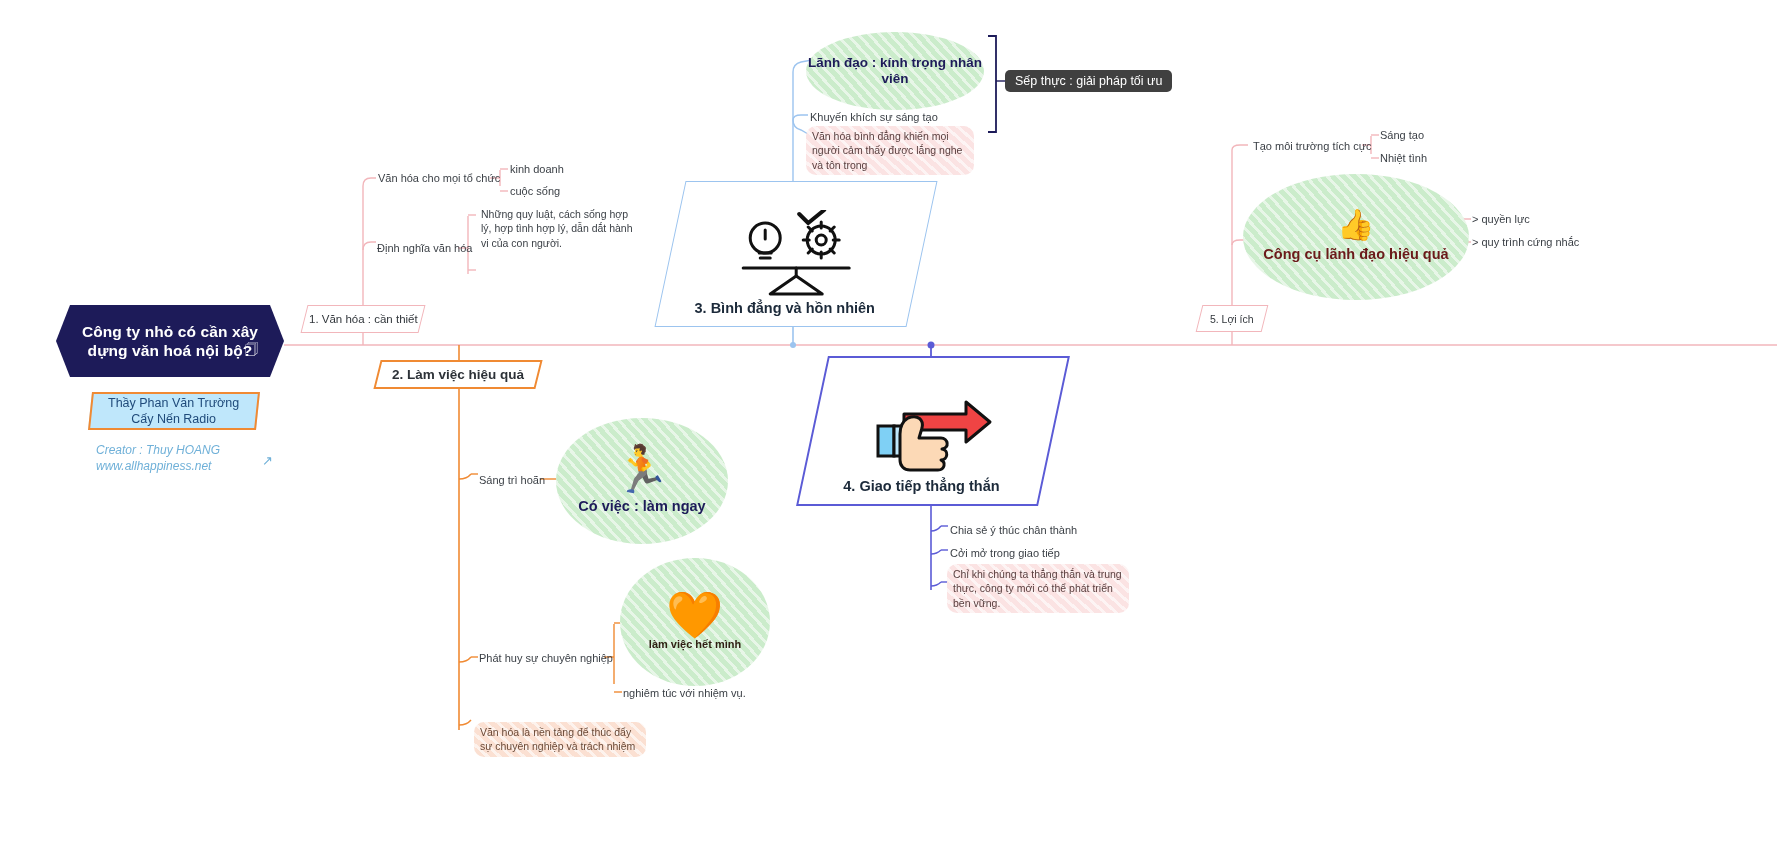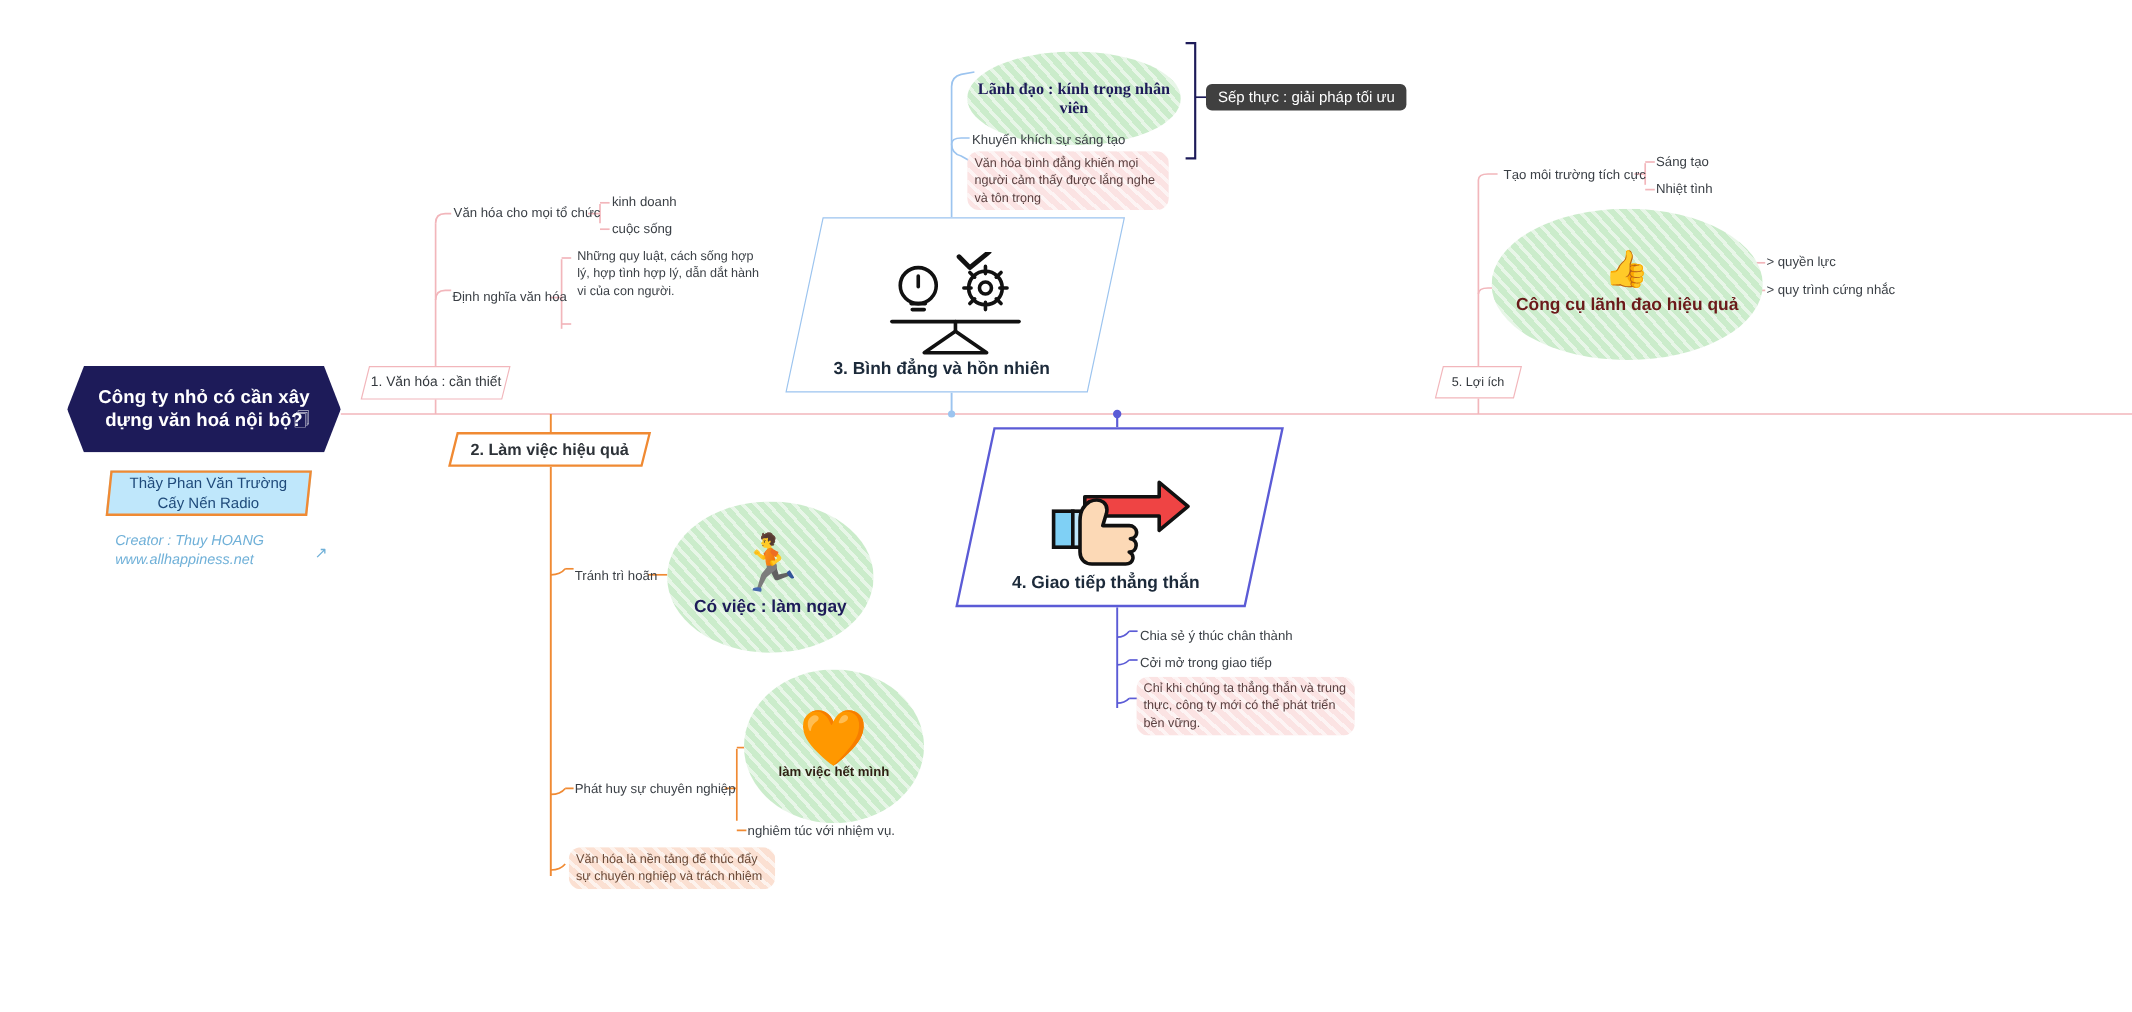--- a/index.html
+++ b/index.html
@@ -93,21 +93,21 @@
 
   
   .blob {
     display: flex; flex-direction: column; align-items: center; justify-content: center;
     border-radius: 50%;
     background: #cbeccb;
     background-image: repeating-linear-gradient(48deg, rgba(255,255,255,.55) 0 3px, rgba(255,255,255,0) 3px 8px);
   }
   .blob-label { font-weight: bold; text-align: center; line-height: 1.22; }
 
-  .blob-leader { left: 806px; top: 43px; width: 178px; height: 78px; font-family: Liberation Serif, serif; }
+  .blob-leader { left: 806px; top: 32px; width: 178px; height: 78px; }
   .blob-leader .blob-label { color: #1d1b59; font-size: 13.5px; }
 
   .blob-tool { left: 1243px; top: 174px; width: 226px; height: 126px; }
   .blob-tool .blob-label { color: #6b1a1a; font-size: 14.5px; margin-top: 6px; }
 
   .blob-do { left: 556px; top: 418px; width: 172px; height: 126px; }
   .blob-do .blob-label { color: #1d1b59; font-size: 14.5px; margin-top: 6px; }
 
   .blob-heart { left: 620px; top: 558px; width: 150px; height: 128px; }
   .blob-heart .blob-label { color: #2f1f13; font-size: 11px; margin-top: 0; }
@@ -128,20 +128,21 @@
     position: absolute; font-size: 10.5px; color: #5a4040; line-height: 1.38;
     padding: 3px 6px;
     background: #fbe3e3;
     background-image: repeating-linear-gradient(42deg, rgba(255,255,255,.6) 0 3px, rgba(255,255,255,0) 3px 8px);
     border-radius: 10px;
   }
   .note.orange {
     background: #fbe0d2;
     background-image: repeating-linear-gradient(42deg, rgba(255,255,255,.6) 0 3px, rgba(255,255,255,0) 3px 8px);
     color: #6a4a38;
+    margin-top: 16px;
   }
   .note.plain { background: none; background-image: none; color: #3a3f45; }
 
   .emoji { font-size: 46px; line-height: 1; }
   .emoji-sm { font-size: 30px; line-height: 1; }
 </style>
 </head>
 <body>
 
 <div id="canvas">
@@ -242,21 +243,21 @@
   <div class="leaf" style="left:510px; top:184px;">cuộc sống</div>
 
   <div class="leaf" style="left:377px; top:241px;">Định nghĩa văn hóa</div>
 
   <div class="note plain" style="left:475px; top:204px; width:172px;">Những quy luật, cách sống hợp lý, hợp tình hợp lý, dẫn dắt hành vi của con người.</div>
 
   <div class="node chip chip-2">
     <span>2. Làm việc hiệu quả</span>
   </div>
 
-  <div class="leaf" style="left:479px; top:473px;">Tránh trì hoãn</div>
+  <div class="leaf" style="left:479px; top:473px;">Sáng trì hoãn</div>
 
   <div class="node blob blob-do">
     <span class="emoji">🏃</span>
     <div class="blob-label">Có việc : làm ngay</div>
   </div>
 
   <div class="leaf" style="left:479px; top:651px;">Phát huy sự chuyên nghiệp</div>
 
   <div class="node blob blob-heart">
     <span class="emoji">🧡</span>

